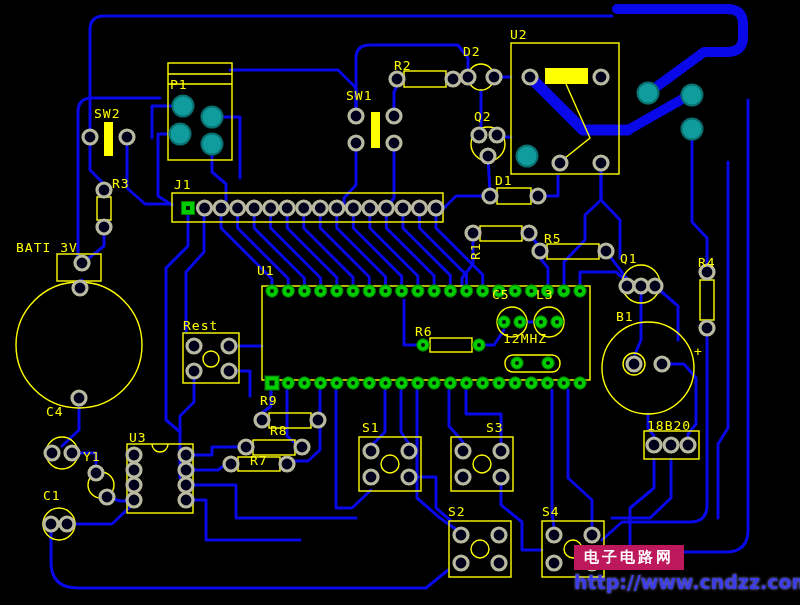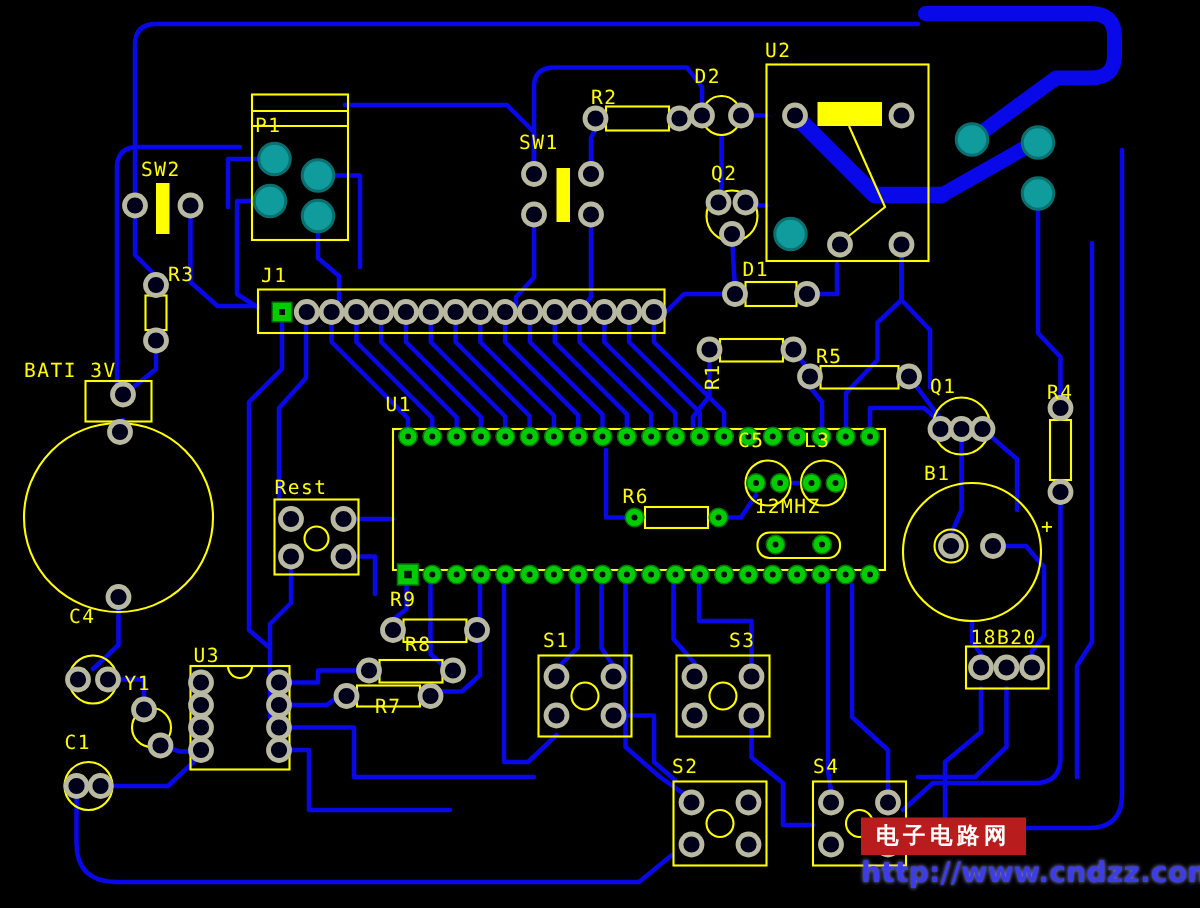--- a/index.html
+++ b/index.html
@@ -16,21 +16,21 @@
   .pad{fill:#00001a;stroke:#b9b9a1;stroke-width:3.2;}
   .gpad{fill:#00cc00;stroke:#007700;stroke-width:1;}
   .hole{fill:#001500;stroke:none;}
   .tpad{fill:#109c9c;stroke:#0a6f6f;stroke-width:2;}
   
   .labels{position:absolute;left:0;top:0;width:800px;height:605px;pointer-events:none;}
   .ref-label{position:absolute;color:#ffff00;font:13px "DejaVu Sans Mono",monospace;
              letter-spacing:1px;white-space:nowrap;transform-origin:0 0;pointer-events:auto;}
   
   .watermark{position:absolute;left:574px;top:545px;}
-  .wm-cn{display:inline-block;background:#b91c1c;color:#ffffff;
+  .wm-cn{display:inline-block;background:#be185d;color:#ffffff;
          font:bold 15px "DejaVu Sans",sans-serif;padding:3px 10px;letter-spacing:3px;}
   .wm-url{color:#3d3de8;font:bold 19px "DejaVu Sans",sans-serif;margin-top:1px;
           text-shadow:0 0 3px rgba(170,170,255,.85);}
 </style>
 </head>
 <body>
 
 <div class="board">
 
   <svg width="800" height="605" viewBox="0 0 800 605">
@@ -476,21 +476,21 @@
       <span class="ref-label" style="left: 503px; top: 331px;">12MHZ</span>
       <span class="ref-label" style="left: 616px; top: 309px;">B1</span>
       <span class="ref-label" style="left: 694px; top: 344px;">+</span>
       <span class="ref-label" style="left: 647px; top: 418px;">18B20</span>
       <span class="ref-label" style="left: 46px; top: 404px;">C4</span>
       <span class="ref-label" style="left: 83px; top: 449px;">Y1</span>
       <span class="ref-label" style="left: 129px; top: 430px;">U3</span>
       <span class="ref-label" style="left: 43px; top: 488px;">C1</span>
       <span class="ref-label" style="left: 260px; top: 393px;">R9</span>
       <span class="ref-label" style="left: 246px; top: 423px; padding-left: 24px;">R8</span>
-      <span class="ref-label" style="left: 230px; top: 464px; padding-left: 20px;">R7</span>
+      <span class="ref-label" style="left: 230px; top: 453px; padding-left: 20px;">R7</span>
       <span class="ref-label" style="left: 362px; top: 420px;">S1</span>
       <span class="ref-label" style="left: 466px; top: 420px; margin-left: 20px;">S3</span>
       <span class="ref-label" style="left: 448px; top: 504px;">S2</span>
       <span class="ref-label" style="left: 542px; top: 504px;">S4</span>
     </div>
 
   <div class="watermark">
     <div class="wm-cn">电子电路网</div>
     <div class="wm-url">http://www.cndzz.com</div>
   </div>

